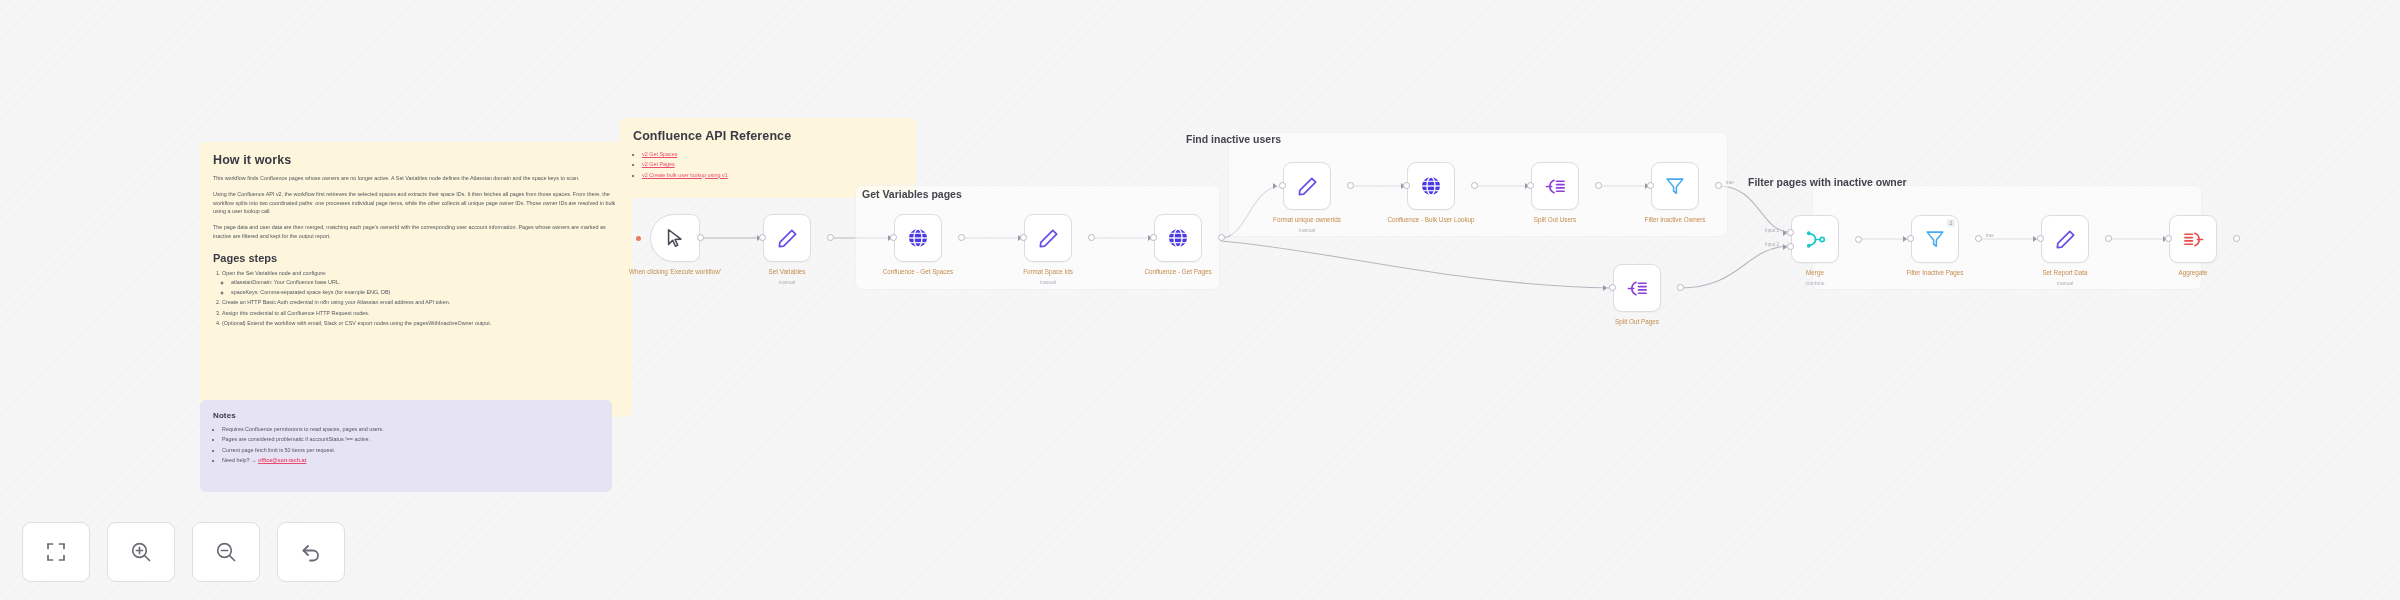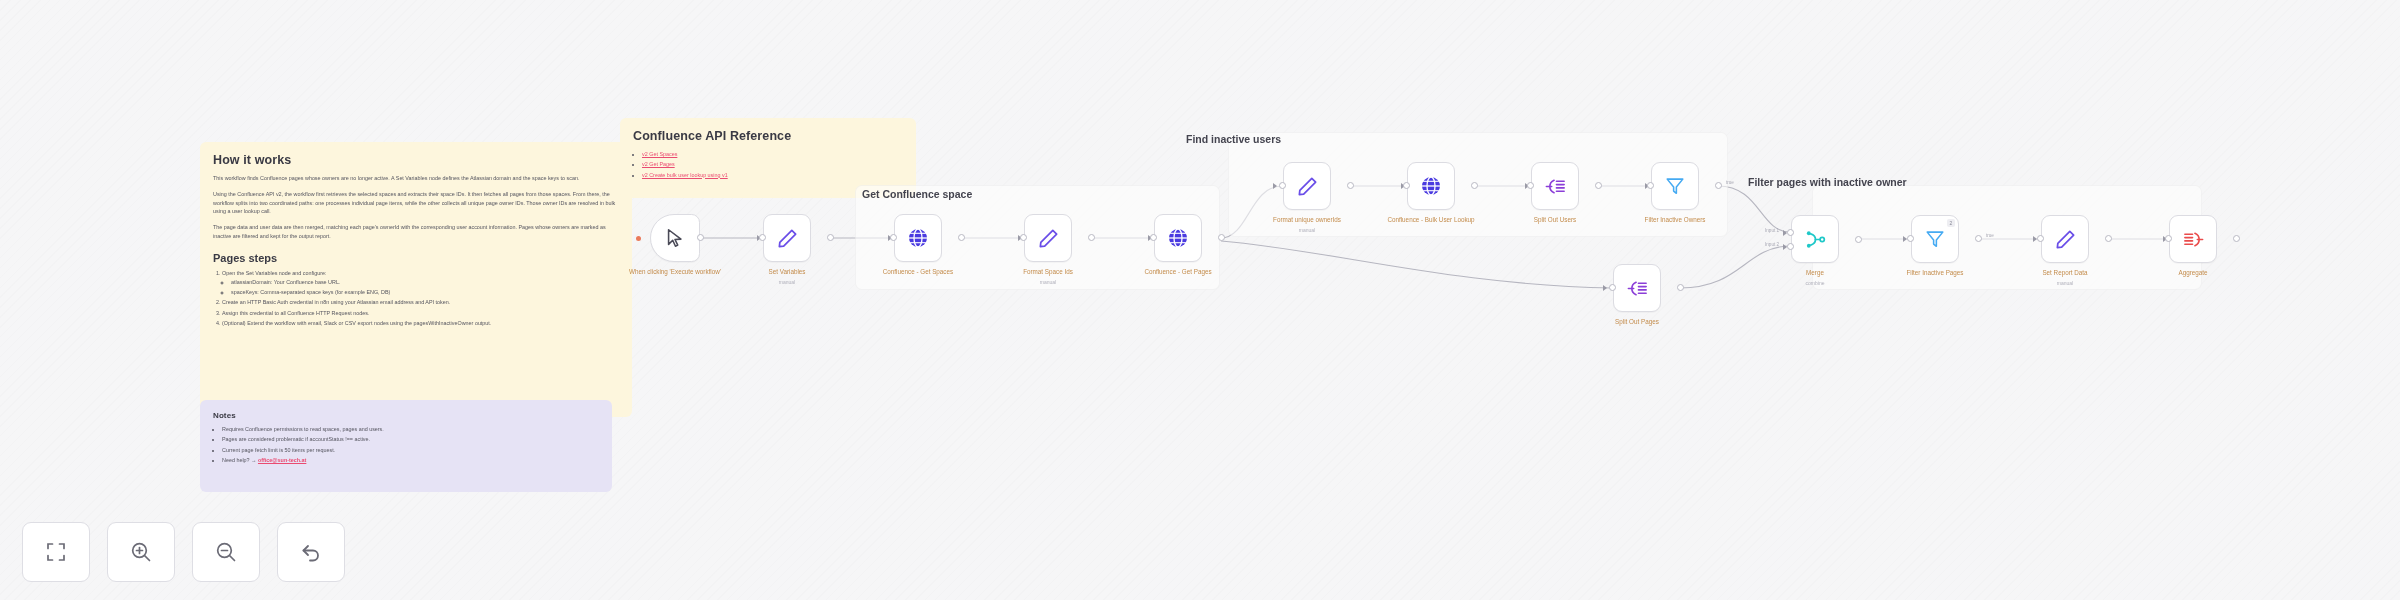--- a/index.html
+++ b/index.html
@@ -251,21 +251,21 @@
   <div class="sticky yellow" style="left:620px; top:118px; width:296px; height:80px;">
     <h3>Confluence API Reference</h3>
     <ul>
       <li><a>v2 Get Spaces</a></li>
       <li><a>v2 Get Pages</a></li>
       <li><a>v2 Create bulk user lookup using v1</a></li>
     </ul>
   </div>
 
   <div class="group" style="left:855px; top:185px; width:365px; height:105px;"></div>
-  <div class="group-title" style="left:862px; top:188px;">Get Confluence space</div>
+  <div class="group-title" style="left:862px; top:188px;">Get Variables pages</div>
 
   <div class="group" style="left:1228px; top:132px; width:500px; height:105px;"></div>
   <div class="group-title" style="left:1186px; top:133px;">Find inactive users</div>
 
   <div class="group" style="left:1812px; top:185px; width:390px; height:105px;"></div>
   <div class="group-title" style="left:1736px; top:176px;margin-left:12px;">Filter pages with inactive owner</div>
 
   <div class="trigger-dot" style="left:636px; top:236px;"></div>
 
   <div class="node trigger" style="left:650px; top:214px;">

